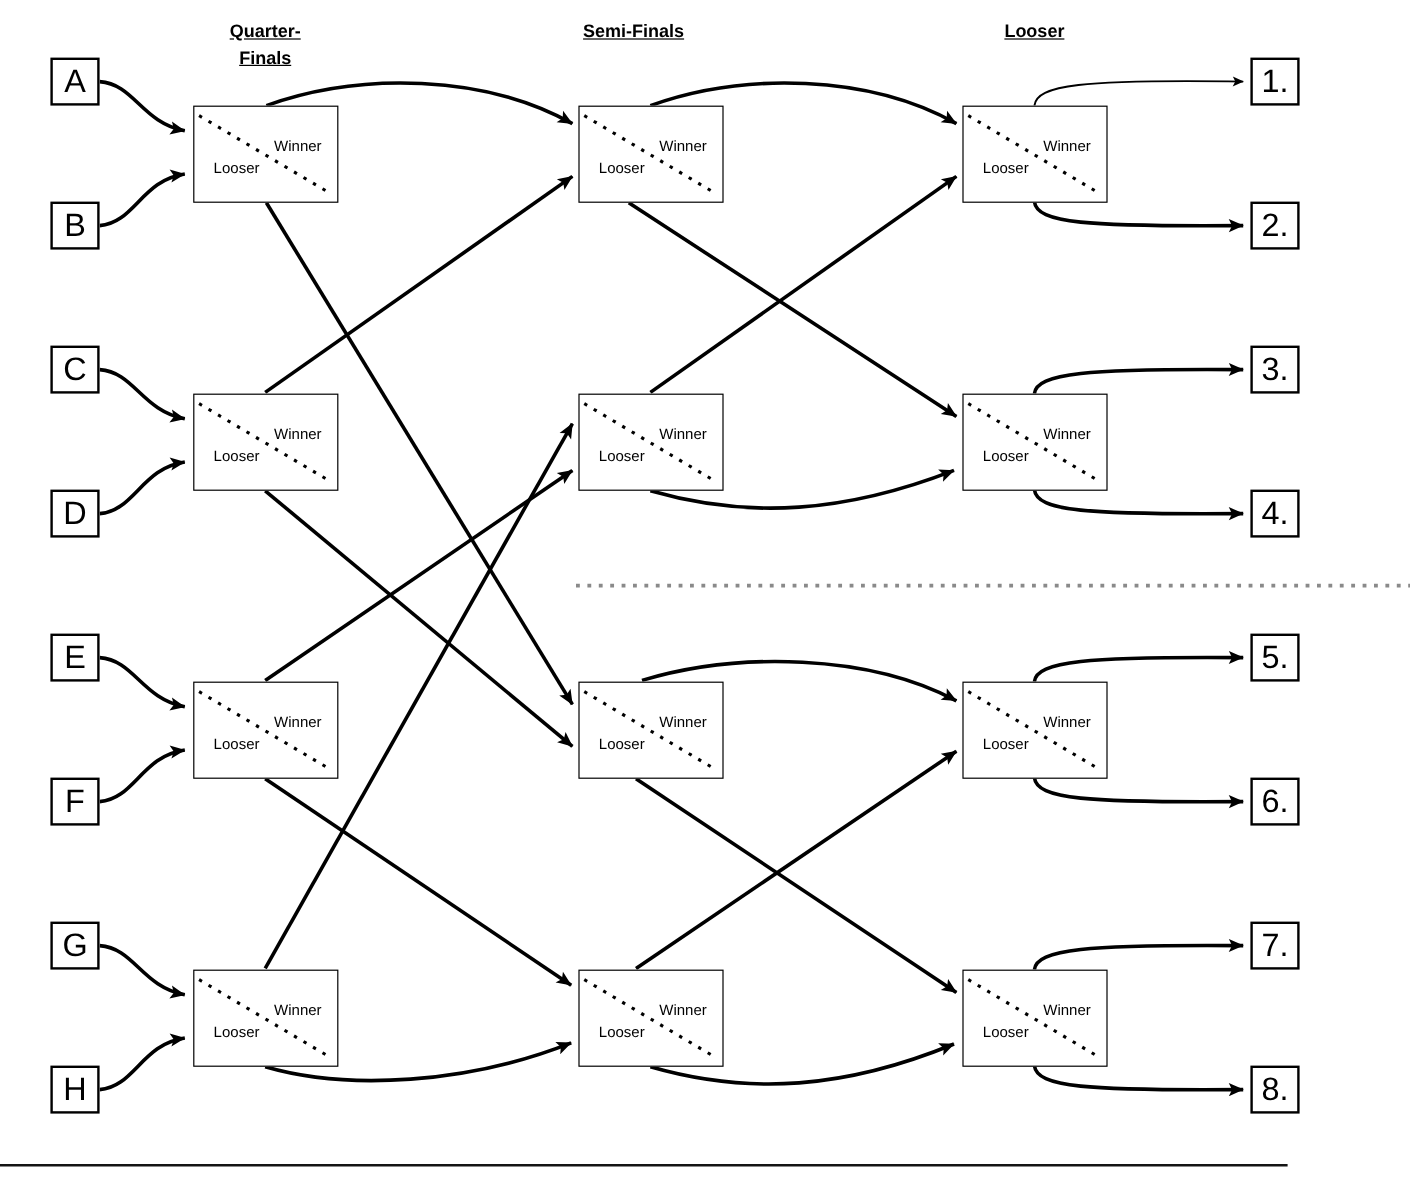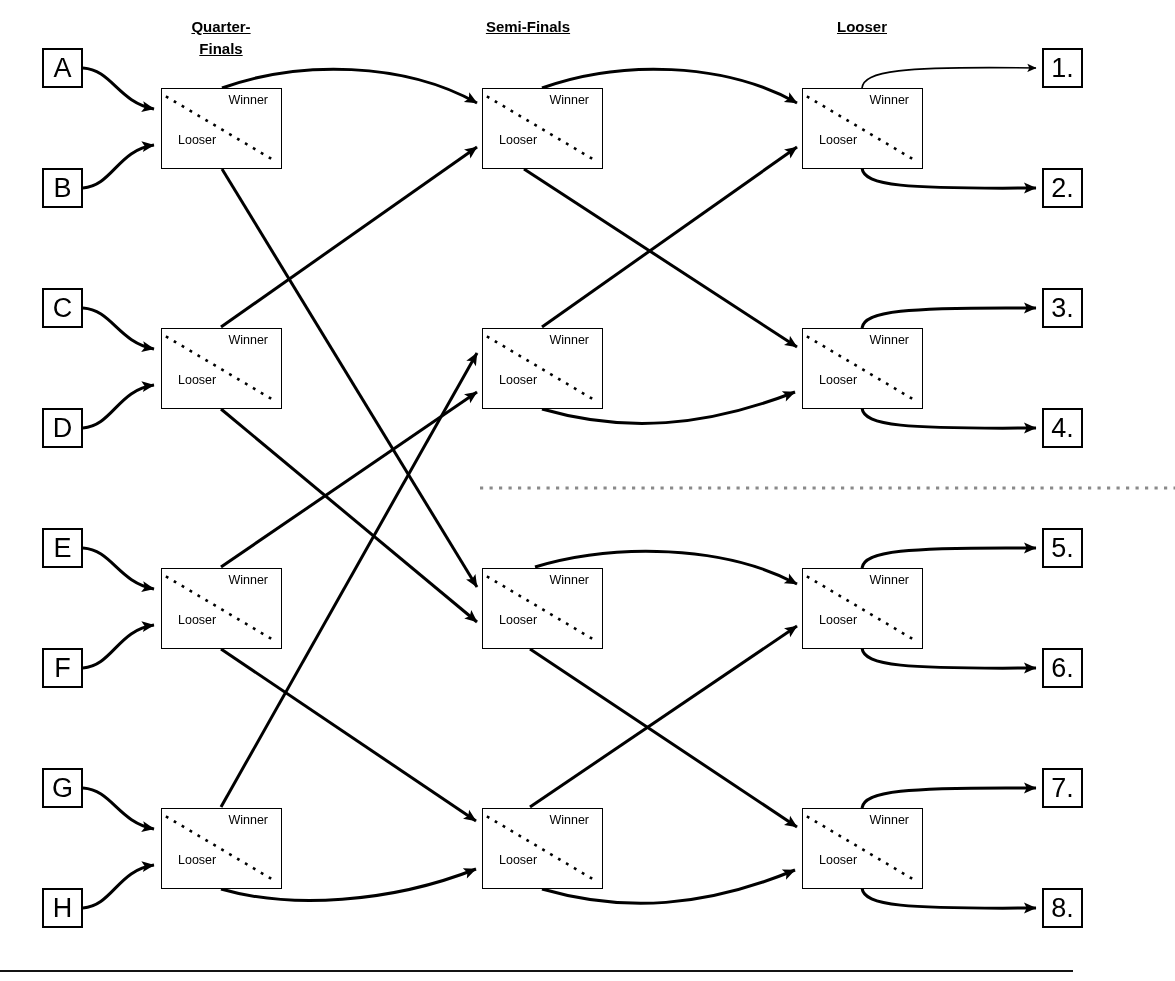--- a/index.html
+++ b/index.html
@@ -40,21 +40,21 @@
     box-sizing: border-box;
     z-index: 2;
   }
   .match-box svg {
     position: absolute;
     left: 0; top: 0;
     display: block;
   }
   .match-box .winner {
     position: absolute;
-    top: 4px;
+    top: 26px;
     right: 13px;
     font-size: 12.5px;
   }
   .match-box .looser {
     position: absolute;
     top: 44px;
     left: 16px;
     font-size: 12.5px;
     text-align: right;
   }

